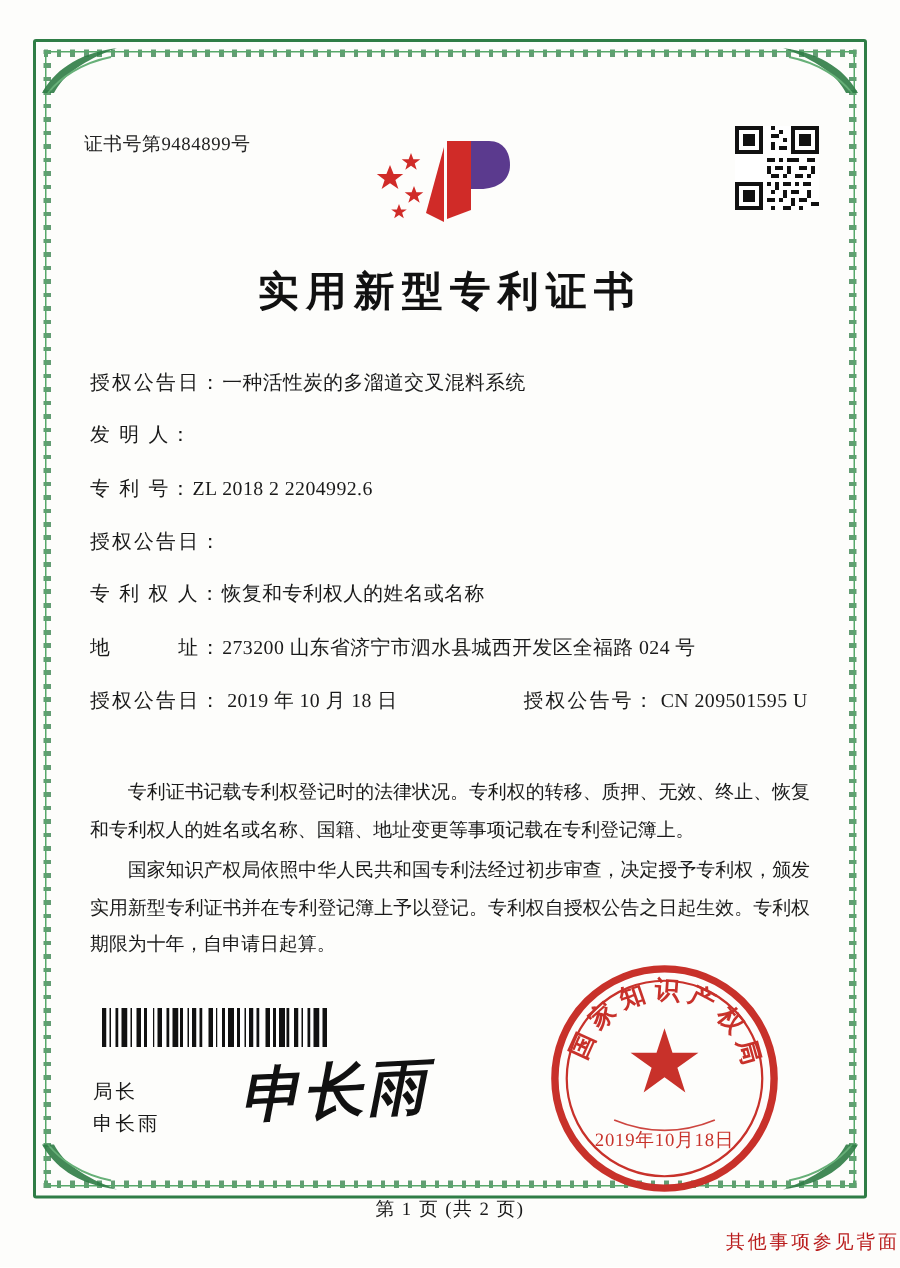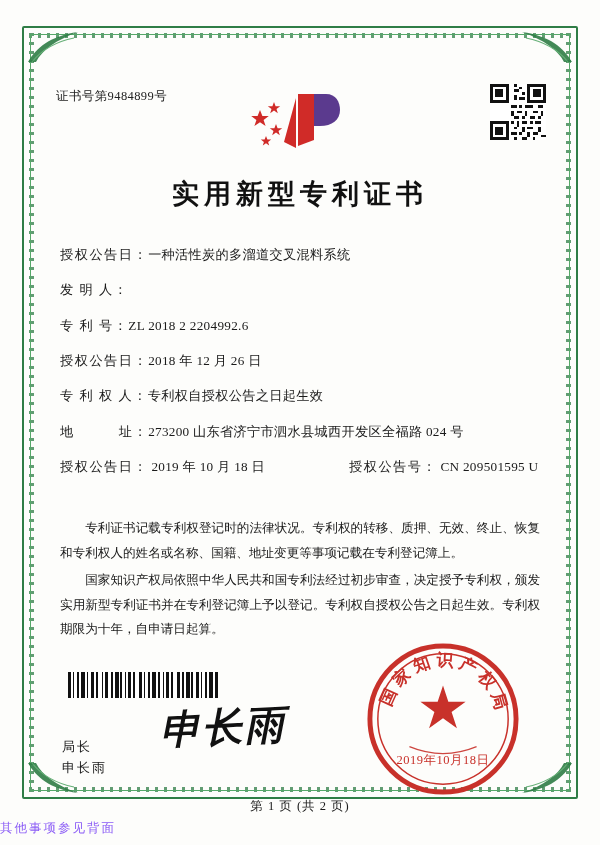--- a/index.html
+++ b/index.html
@@ -168,21 +168,21 @@
   .barcode i {
     display: block;
     background: #111;
     height: 100%;
   }
 
   
   .sign-label {
     position: absolute;
     left: 62px;
-    top: 737px;
+    top: 718px;
     font-size: 13px;
     line-height: 1.6;
     letter-spacing: 2px;
   }
   .sign-script {
     position: absolute;
     left: 160px;
     top: 700px;
     font-size: 40px;
     font-family: "DejaVu Serif", serif;
@@ -219,23 +219,23 @@
     top: 798px;
     text-align: center;
     font-size: 12.5px;
     color: #1a1a1a;
     letter-spacing: 1px;
   }
   .bottom-note {
     position: absolute;
     left: 0; right: 0;
     top: 820px;
-    text-align: left;
+    text-align: right;
     font-size: 12.5px;
-    color: #8b5cf6;
+    color: #b91c1c;
     letter-spacing: 2px;
   }
 </style>
 </head>
 <body>
 
 <div class="page">
 
   <div class="border-outer"></div>
   <div class="border-pattern"></div>
@@ -332,25 +332,24 @@
     </div>
     <div class="field-row">
       <span class="f-label">发 明 人：</span>
     </div>
     <div class="field-row">
       <span class="f-label">专 利 号：</span>
       <span class="f-value">ZL 2018 2 2204992.6</span>
     </div>
     <div class="field-row">
       <span class="f-label">授权公告日：</span>
-      <span class="f-value">2018 年 12 月 26 日</span>
     </div>
     <div class="field-row">
       <span class="f-label">专 利 权 人：</span>
-      <span class="f-value">专利权自授权公告之日起生效</span>
+      <span class="f-value">恢复和专利权人的姓名或名称</span>
     </div>
     <div class="field-row">
       <span class="f-label">地　　　址：</span>
       <span class="f-value">273200 山东省济宁市泗水县城西开发区全福路 024 号</span>
     </div>
     <div class="row-dual">
       <span class="part1">
         <span class="f-label">授权公告日：</span>
         <span class="f-value">2019 年 10 月 18 日</span>
       </span>

